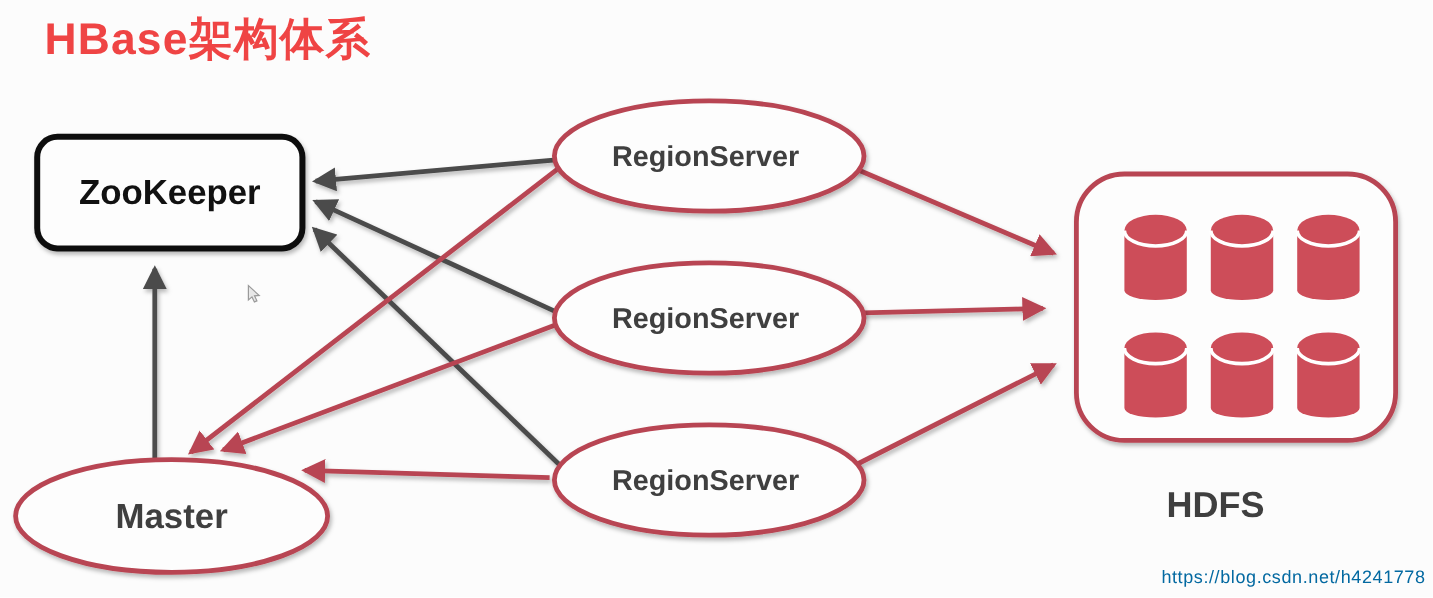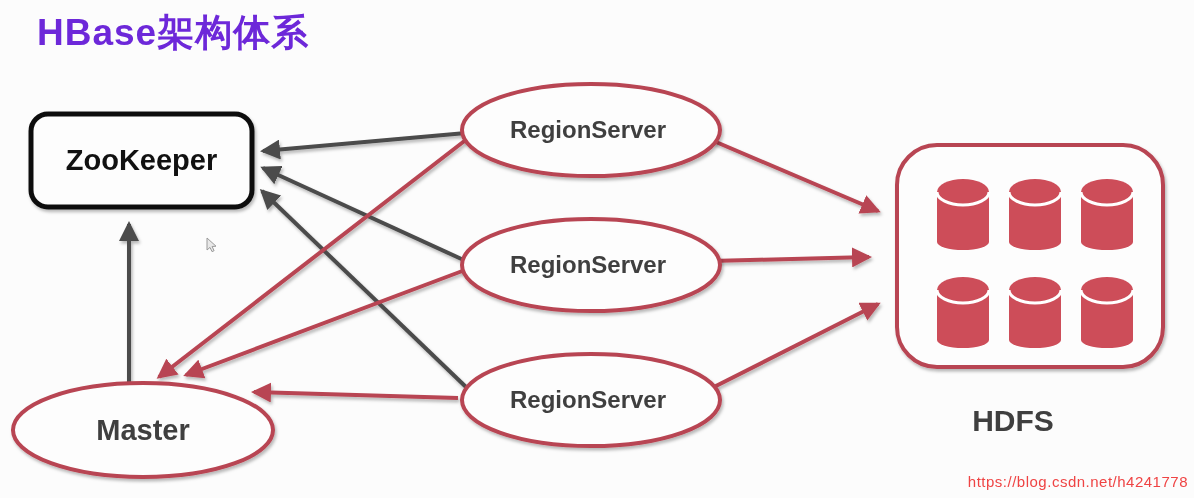--- a/index.html
+++ b/index.html
@@ -5,26 +5,26 @@
   html,body{margin:0;padding:0;background:#ffffff;}
   .stage{
     position:relative;
     width:1194px;height:498px;
     background:#fcfcfc;
     font-family:"Liberation Sans","DejaVu Sans",sans-serif;
     overflow:hidden;
   }
   .title{
     position:absolute;left:37px;top:8px;
-    font-size:37px;font-weight:bold;color:#6d28d9;
+    font-size:37px;font-weight:bold;color:#ef4444;
     letter-spacing:1px;
   }
   .watermark{
     position:absolute;right:6px;bottom:8px;
-    font-size:15px;color:#ef4444;
+    font-size:15px;color:#0369a1;
     letter-spacing:0.5px;
     user-select:none;
   }
   svg{position:absolute;left:0;top:0;}
   .edge-dark{stroke:#4b4b4b;stroke-width:4;fill:none;}
   .edge-red{stroke:#b84552;stroke-width:4;fill:none;}
   .node-shape-red{fill:#fdfdfd;stroke:#b84552;stroke-width:4;}
   .node-shape-black{fill:#fdfdfd;stroke:#111111;stroke-width:5;}
   .node-label{fill:#3f3f3f;font-weight:bold;text-anchor:middle;}
   .zk-label{fill:#111111;font-size:29px;}

